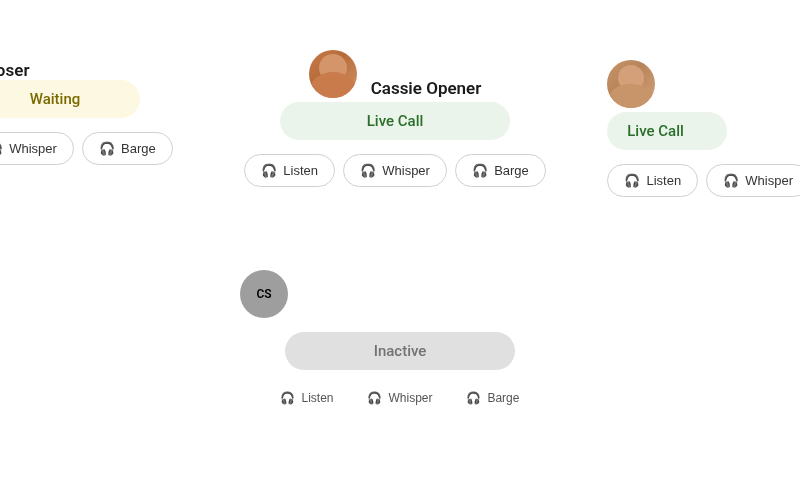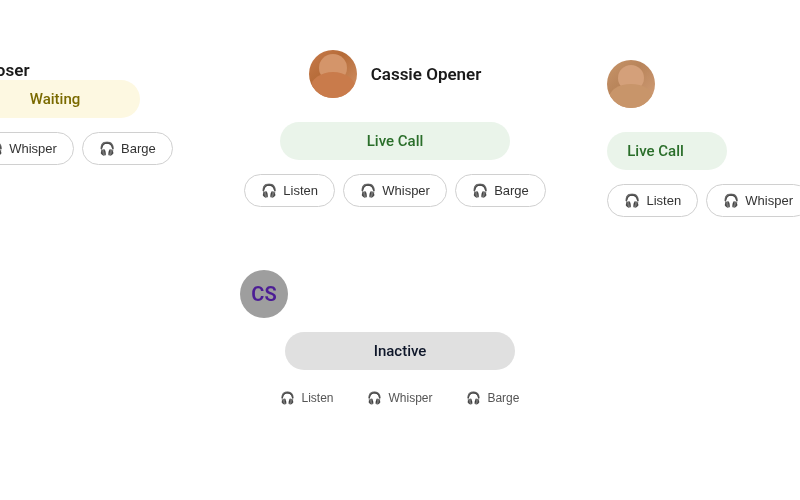--- a/index.html
+++ b/index.html
@@ -15,43 +15,43 @@
     .page-wrapper {
       width: 800px;
       height: 500px;
       position: relative;
       overflow: hidden;
       background: #fff;
     }
 
     .agent-header {
       display: flex;
-      align-items: center;
+      align-items: flex-end;
       gap: 14px;
-      margin-bottom: 24px;
+      margin-bottom: 4px;
     }
 
     .agent-avatar {
       width: 48px;
       height: 48px;
       border-radius: 50%;
       overflow: hidden;
       flex-shrink: 0;
     }
 
     .agent-avatar-initials {
       width: 48px;
       height: 48px;
       border-radius: 50%;
       background: #9e9e9e;
-      color: #4c1d95;
+      color: #000000;
       display: flex;
       align-items: center;
       justify-content: center;
-      font-size: 20px;
+      font-size: 12px;
       font-weight: 600;
       flex-shrink: 0;
     }
 
     
     .cassie-avatar {
       background: linear-gradient(135deg, #c97b4b 0%, #b56b38 40%, #d4956a 100%);
       position: relative;
       overflow: hidden;
     }
@@ -128,21 +128,21 @@
       width: 170px;
     }
 
     .status-live-call {
       background: #eaf4ea;
       color: #2a6e2a;
     }
 
     .status-inactive {
       background: #e0e0e0;
-      color: #0f172a;
+      color: #737373;
     }
 
     .action-buttons {
       display: flex;
       gap: 8px;
     }
 
     .action-btn {
       display: flex;
       align-items: center;

